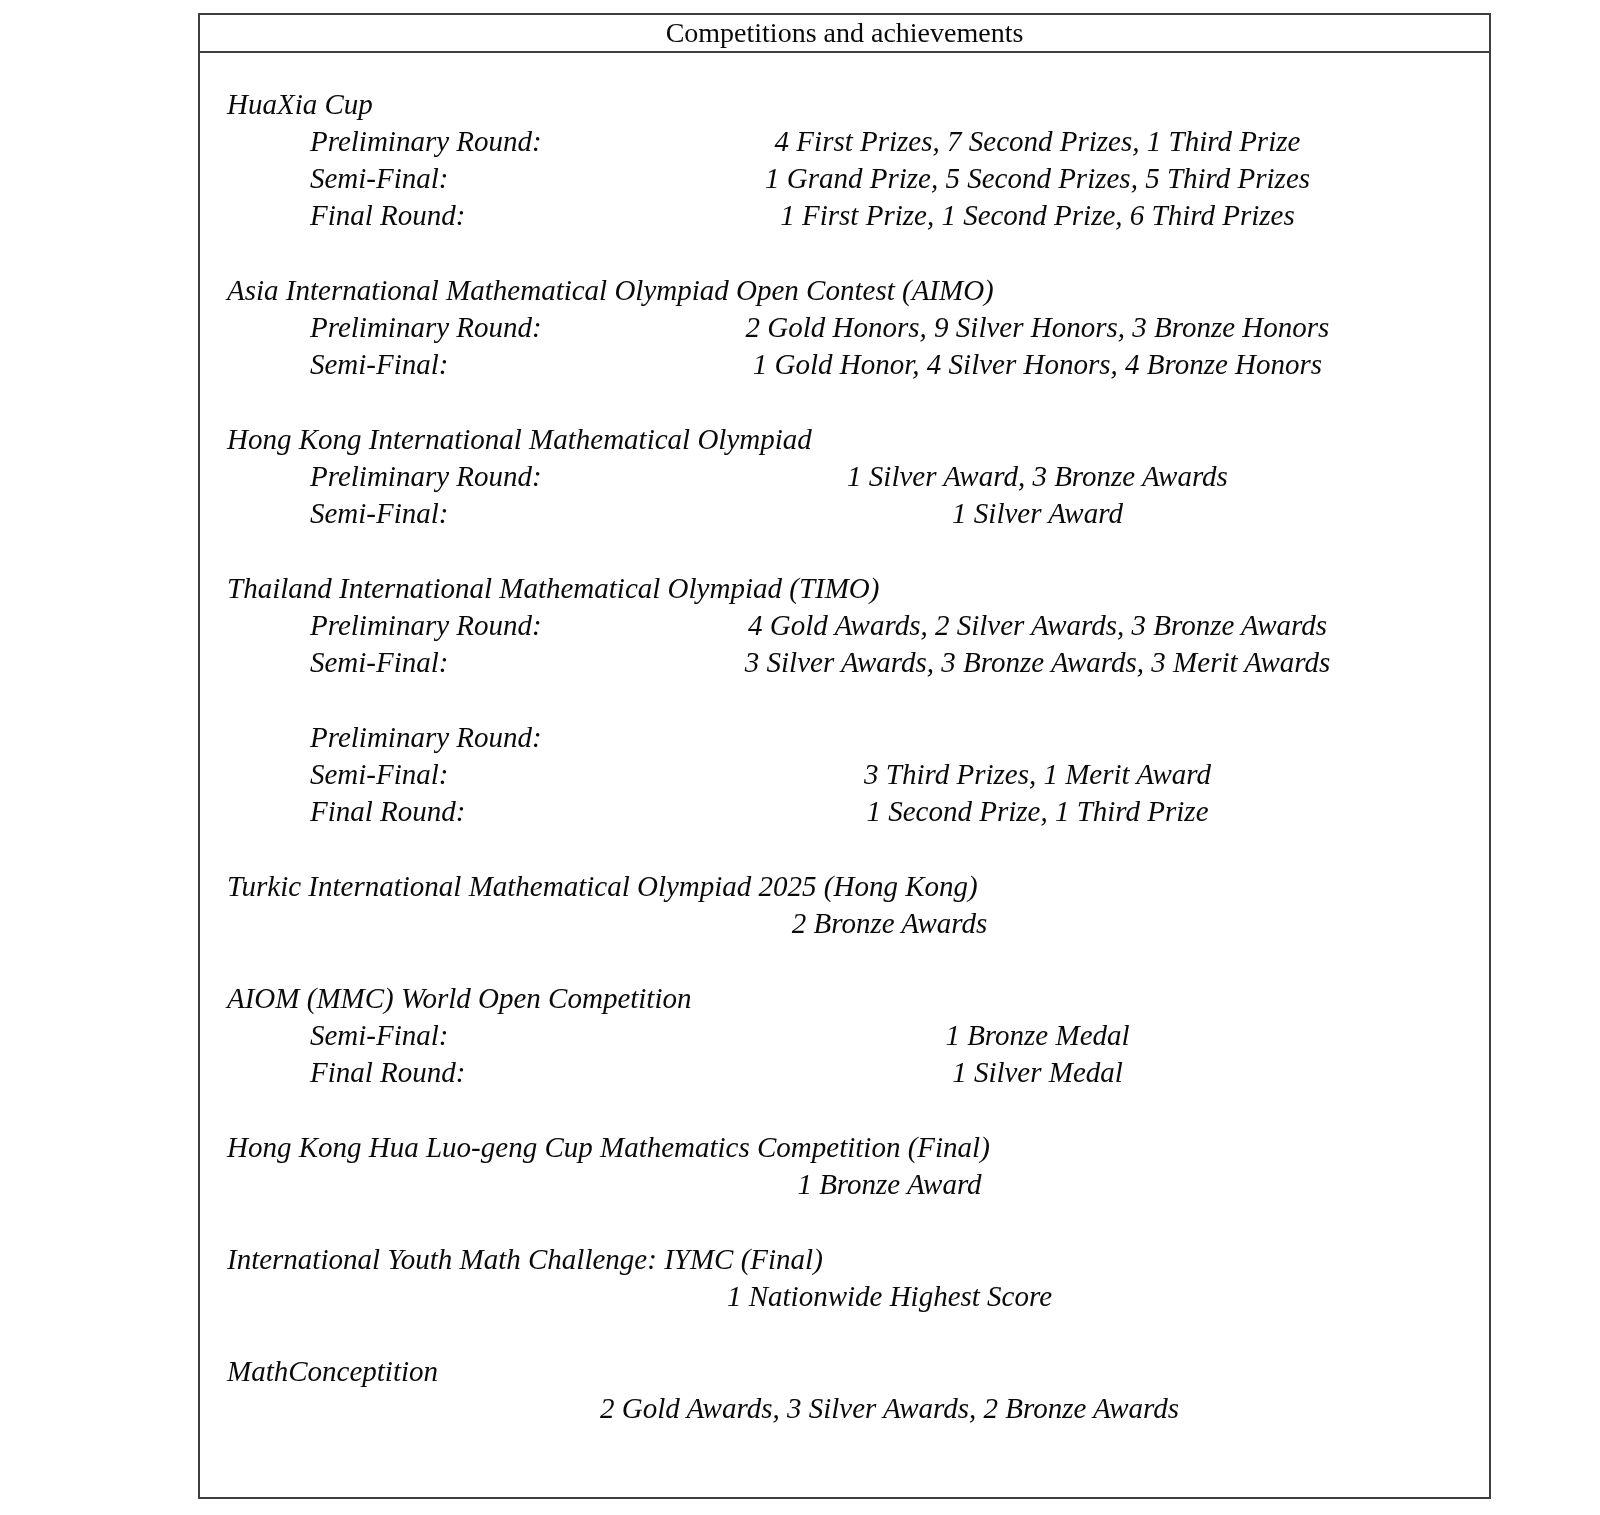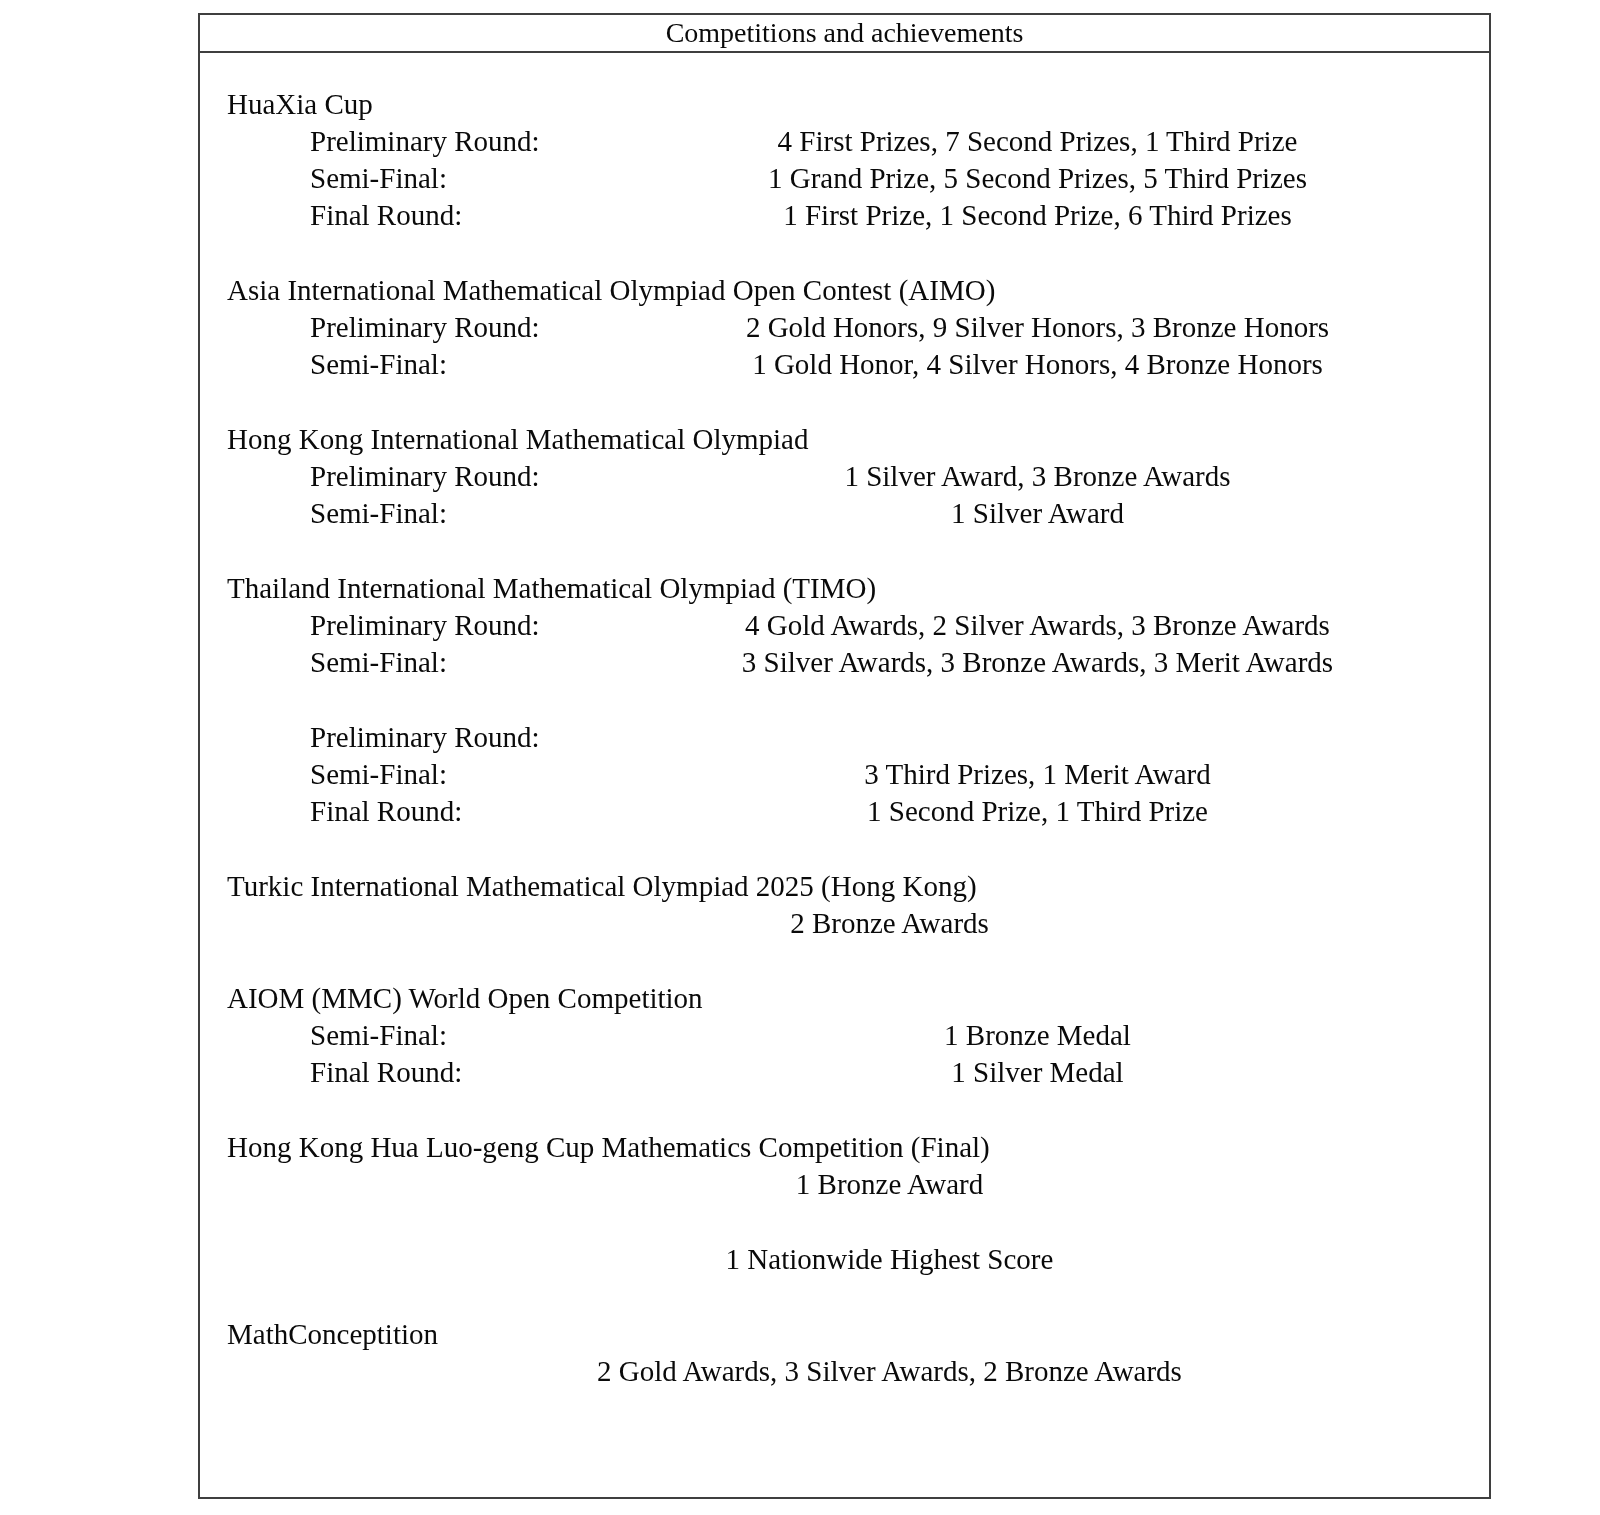--- a/index.html
+++ b/index.html
@@ -31,20 +31,21 @@
     justify-content: center;
     font-size: 28px;
     line-height: 34px;
   }
   .content {
     padding: 33px 20px 0 27px;
     font-size: 29px;
   }
   .section {
     margin-bottom: 38px;
+    font-style: italic;
   }
   .section-name {
     line-height: 37px;
     white-space: nowrap;
   }
   .row {
     display: flex;
     line-height: 37px;
     padding-left: 83px;
     white-space: nowrap;
@@ -177,20 +178,21 @@
     <div class="section-name">Hong Kong Hua Luo-geng Cup Mathematics Competition (Final)</div>
     <div>
   <div class="row">
 
     <span class="row-value">1 Bronze Award</span>
   </div>
 </div>
   </div>
 
   <div class="section">
+    <div class="section-name">International Youth Math Challenge: IYMC (Final)</div>
     <div>
   <div class="row">
 
     <span class="row-value">1 Nationwide Highest Score</span>
   </div>
 </div>
   </div>
 
   <div class="section">
     <div class="section-name">MathConceptition</div>

